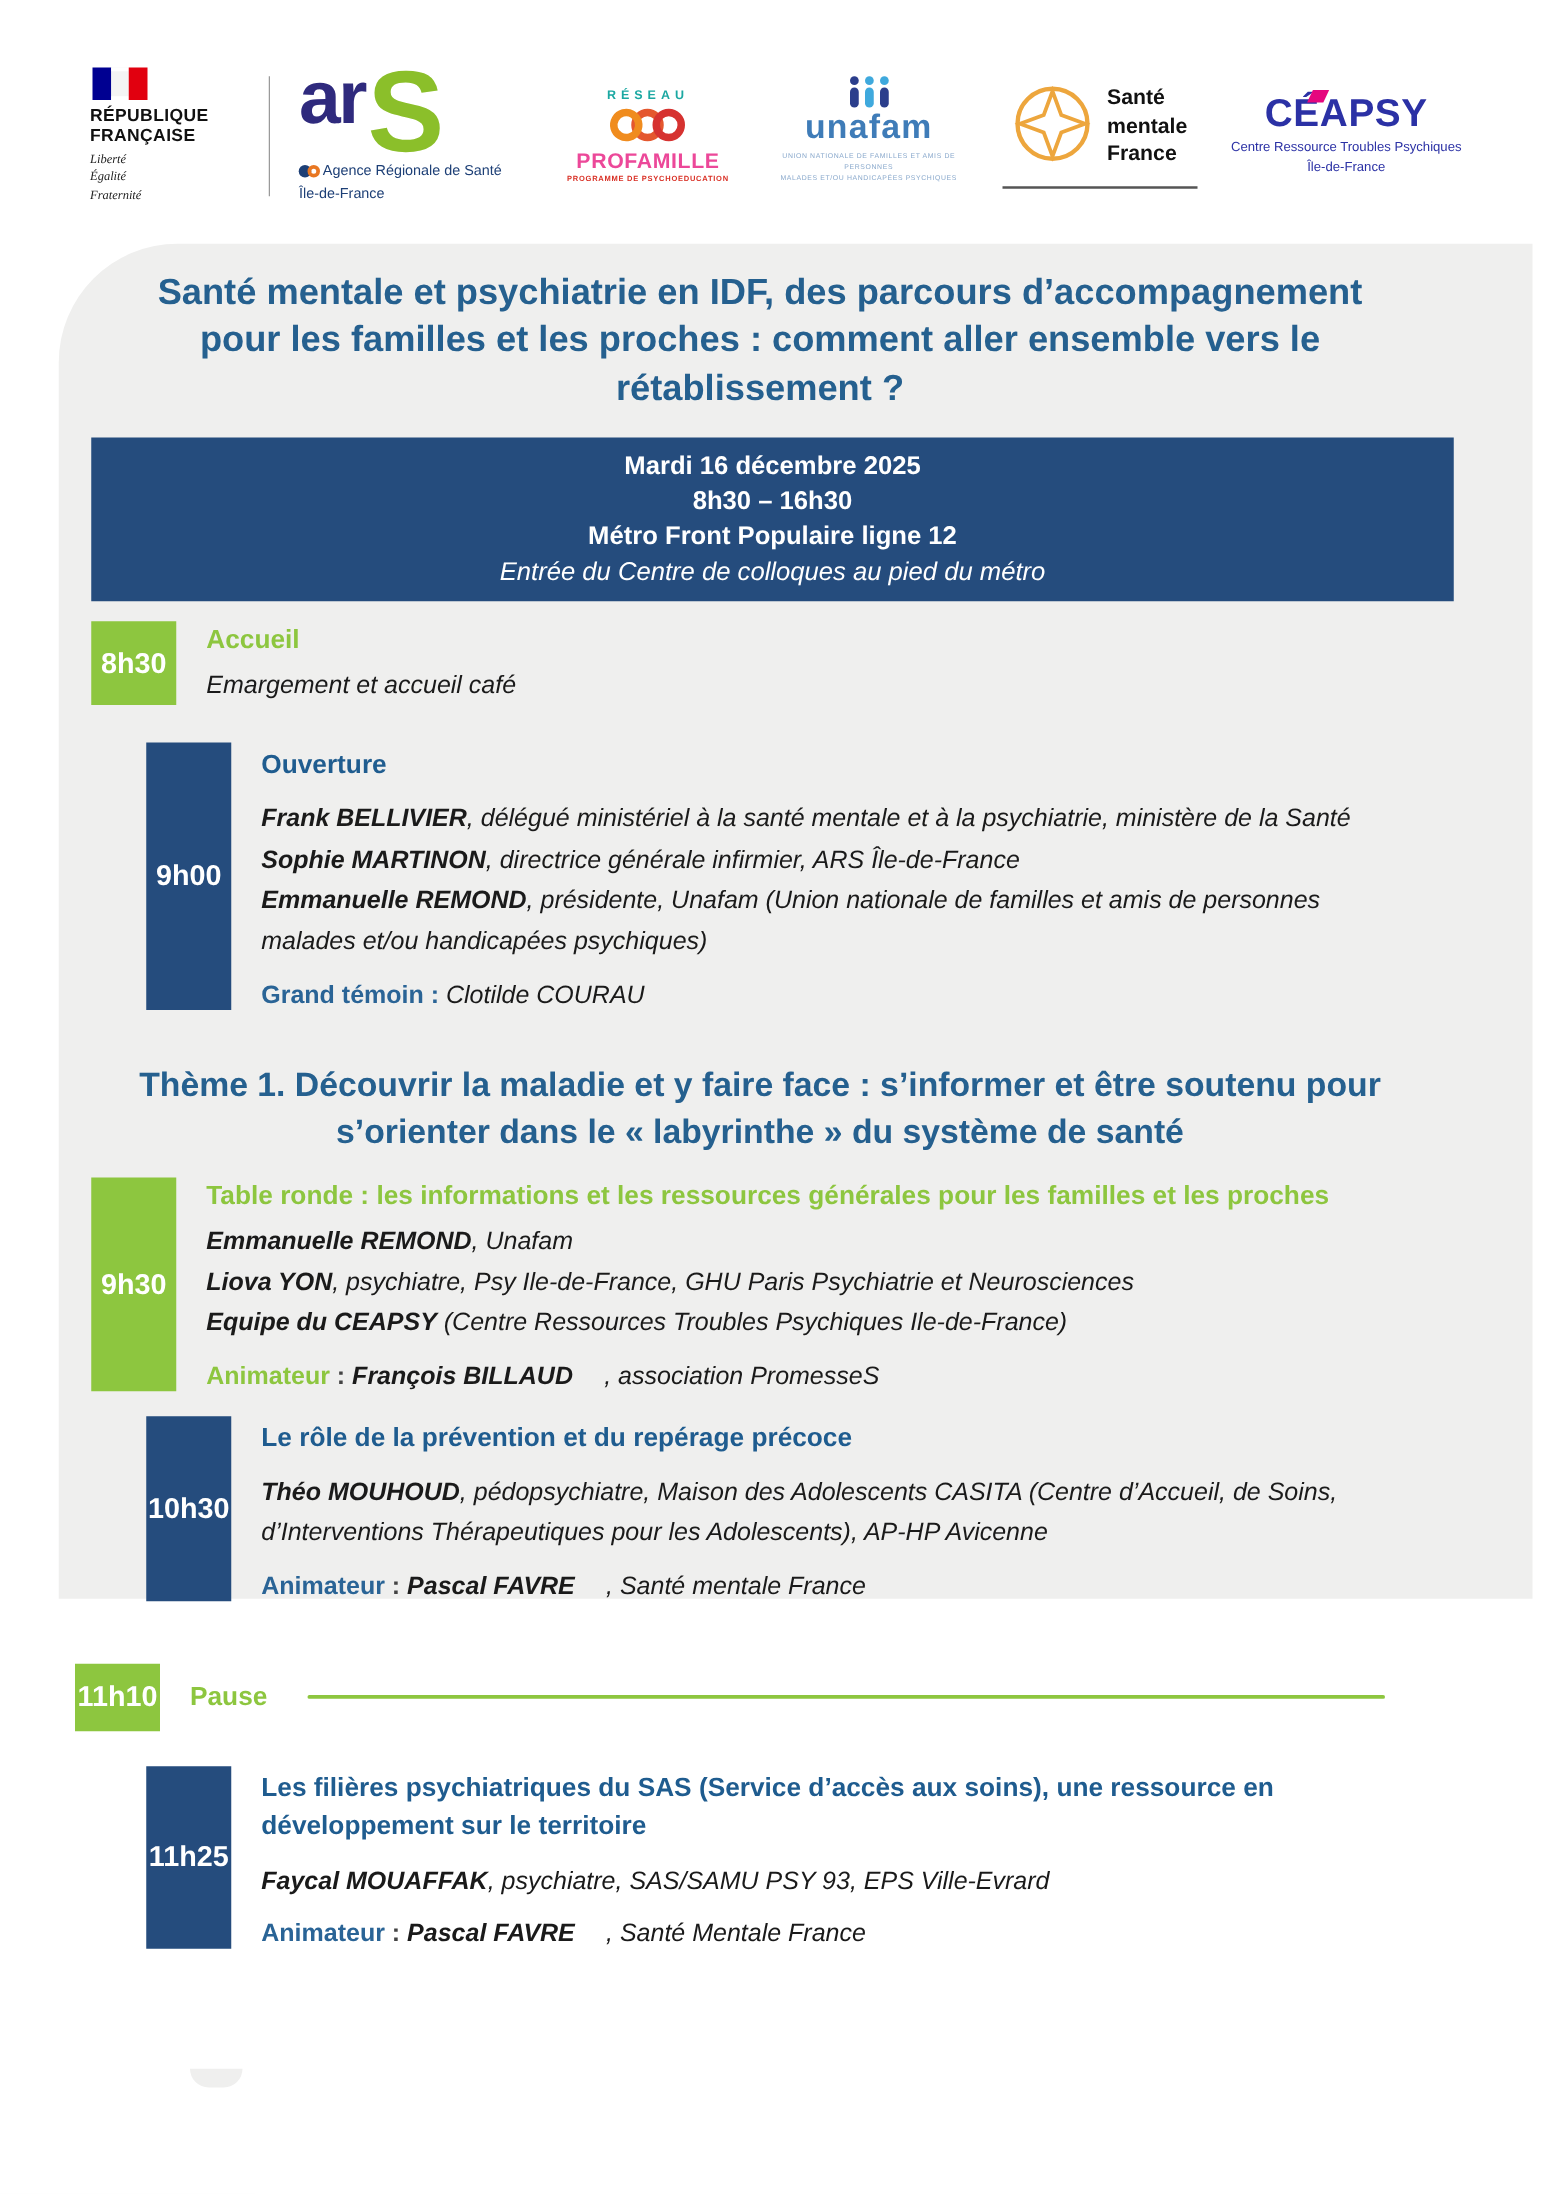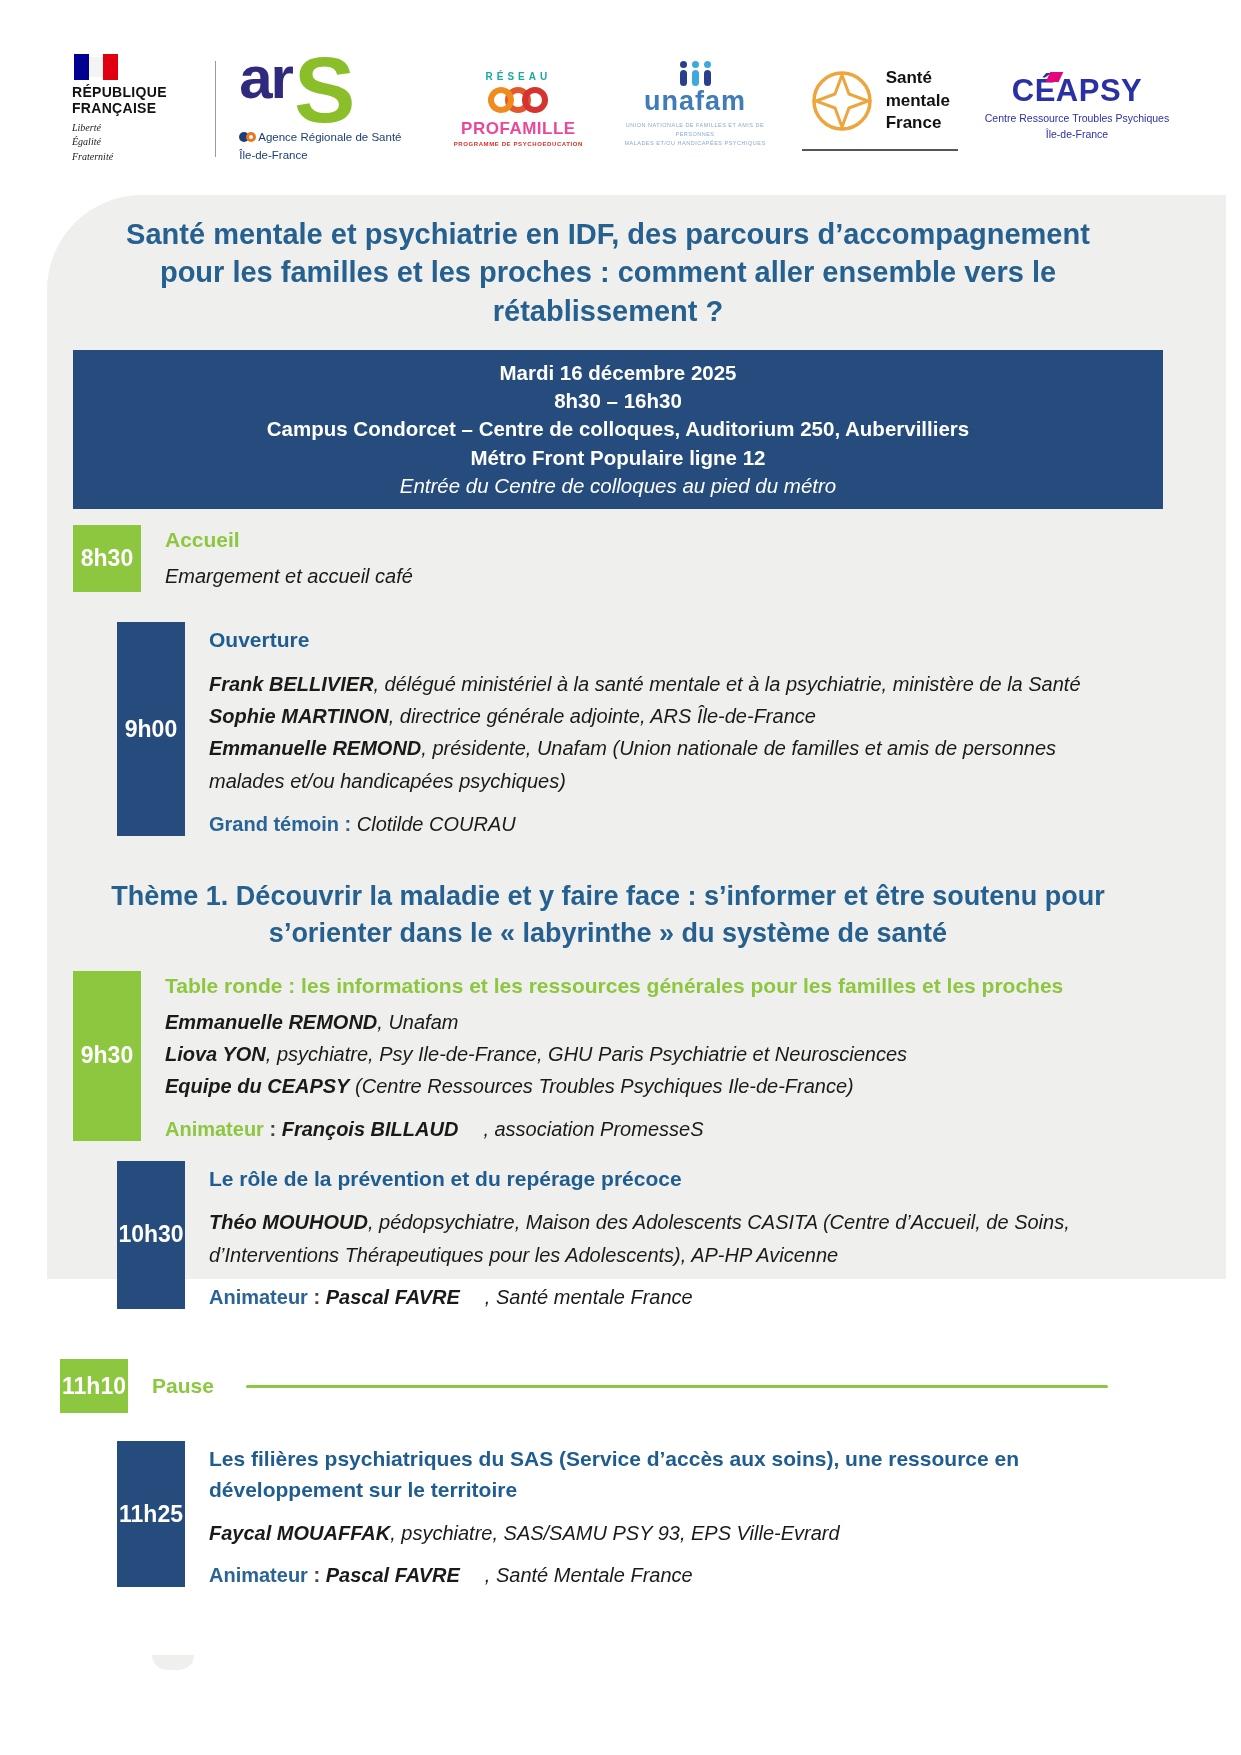--- a/index.html
+++ b/index.html
@@ -51,21 +51,21 @@
   .logo-unafam { width:175px; }
   .un-dots { display:flex; gap:5px; margin-bottom:2px; }
   .un-dots i { width:7px; height:16px; border-radius:4px; }
   .un-dots i::before { content:""; display:block; width:7px; height:7px; border-radius:50%; margin-top:-9px; }
   .un-dots .u1 { background:#2b3e8c; } .un-dots .u1::before { background:#2b3e8c; }
   .un-dots .u2 { background:#3fa9dd; } .un-dots .u2::before { background:#3fa9dd; }
   .un-dots .u3 { background:#2b3e8c; } .un-dots .u3::before { background:#3fa9dd; }
   .un-name { font-size:27px; font-weight:bold; color:#3f7cb8; letter-spacing:1px; line-height:1; }
   .un-sub { margin-top:6px; font-size:5.5px; color:#8aa9cc; letter-spacing:.5px; text-align:center; line-height:1.6; }
 
-  .logo-smf { flex-direction:row; align-items:center; gap:12px; border-bottom:2px solid #555; padding:0 8px 14px 8px; }
+  .logo-smf { flex-direction:row; align-items:flex-start; gap:12px; border-bottom:2px solid #555; padding:0 8px 14px 8px; }
   .smf-text { font-size:17px; font-weight:bold; color:#111; line-height:1.35; }
 
   .logo-ceapsy { position:relative; width:200px; }
   .ce-name { font-size:31px; font-weight:900; color:#2b31a5; letter-spacing:.5px; line-height:1; }
   .ce-accent { position:absolute; top:-3px; left:71px; width:13px; height:10px; background:#e5067e; transform:skewX(-25deg); }
   .ce-sub { margin-top:5px; font-size:10.5px; color:#2b31a5; line-height:1.5; text-align:center; }
 
   
   .panel {
     position:absolute; top:195px; left:47px; width:1179px; height:1084px;
@@ -214,39 +214,38 @@
 
 </header>
 
 <main class="panel">
 
   <h1 class="title">Santé mentale et psychiatrie en IDF, des parcours d’accompagnement pour les familles et les proches : comment aller ensemble vers le rétablissement ?</h1>
 
   <div class="info-box">
     <div class="b">Mardi 16 décembre 2025</div>
     <div class="b">8h30 – 16h30</div>
-    <div class="b">Campus Condorcet – Centre de colloques, Auditorium 250, Aubervilliers</div>
     <div class="b">Métro Front Populaire ligne 12</div>
     <div class="i">Entrée du Centre de colloques au pied du métro</div>
   </div>
 
   <section class="row row-accueil">
     <div class="time green">8h30</div>
     <div class="content">
       <div class="h-green">Accueil</div>
       <p class="note">Emargement et accueil café</p>
     </div>
   </section>
 
   <section class="row row-ouverture">
     <div class="time navy">9h00</div>
     <div class="content">
       <div class="h-blue">Ouverture</div>
       <p class="speaker"><span class="name">Frank BELLIVIER</span><span>, délégué ministériel à la santé mentale et à la psychiatrie, ministère de la Santé</span></p>
-      <p class="speaker"><span class="name">Sophie MARTINON</span><span>, directrice générale adjointe, ARS Île-de-France</span></p>
+      <p class="speaker"><span class="name">Sophie MARTINON</span><span>, directrice générale infirmier, ARS Île-de-France</span></p>
       <p class="speaker"><span class="name">Emmanuelle REMOND</span><span>, présidente, Unafam (Union nationale de familles et amis de personnes malades et/ou handicapées psychiques)</span></p>
       <p class="gt"><span class="lbl">Grand témoin :</span> <span class="name">Clotilde COURAU</span></p>
     </div>
   </section>
 
   <h2 class="theme">Thème 1. Découvrir la maladie et y faire face : s’informer et être soutenu pour s’orienter dans le « labyrinthe » du système de santé</h2>
 
   <section class="row row-tableronde">
     <div class="time green">9h30</div>
     <div class="content">

